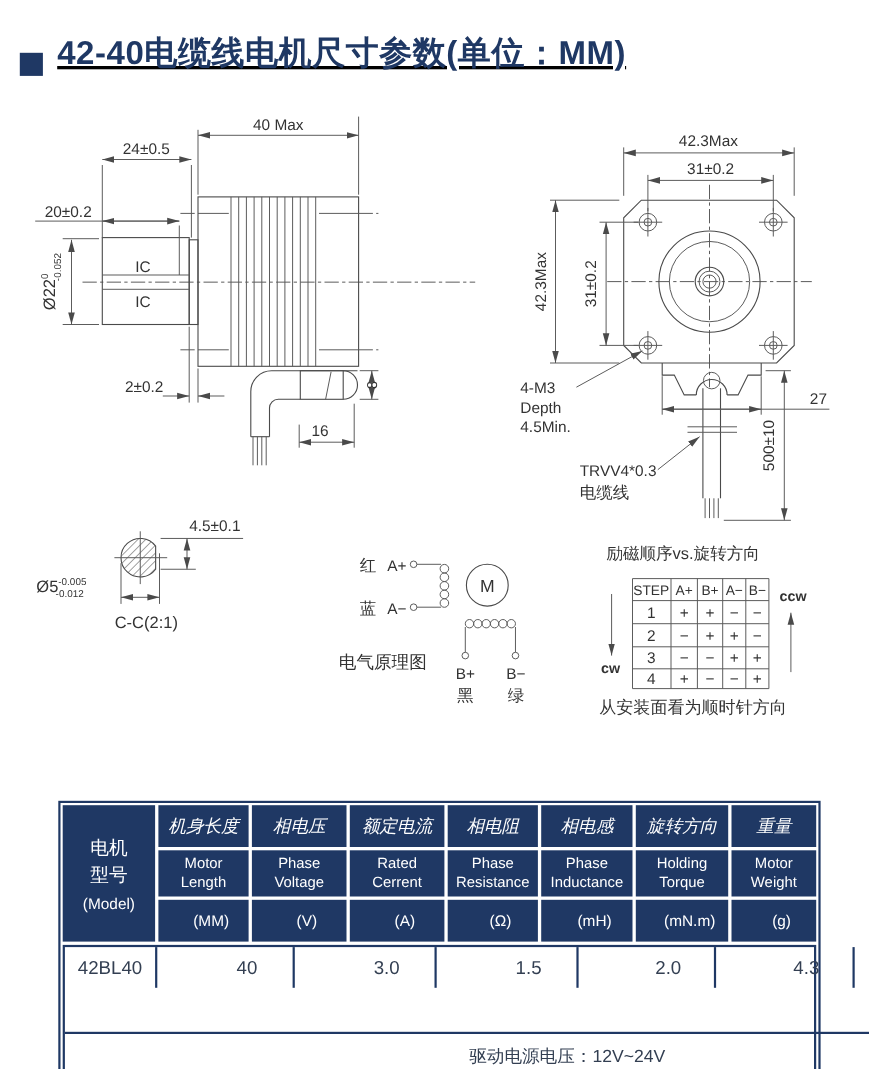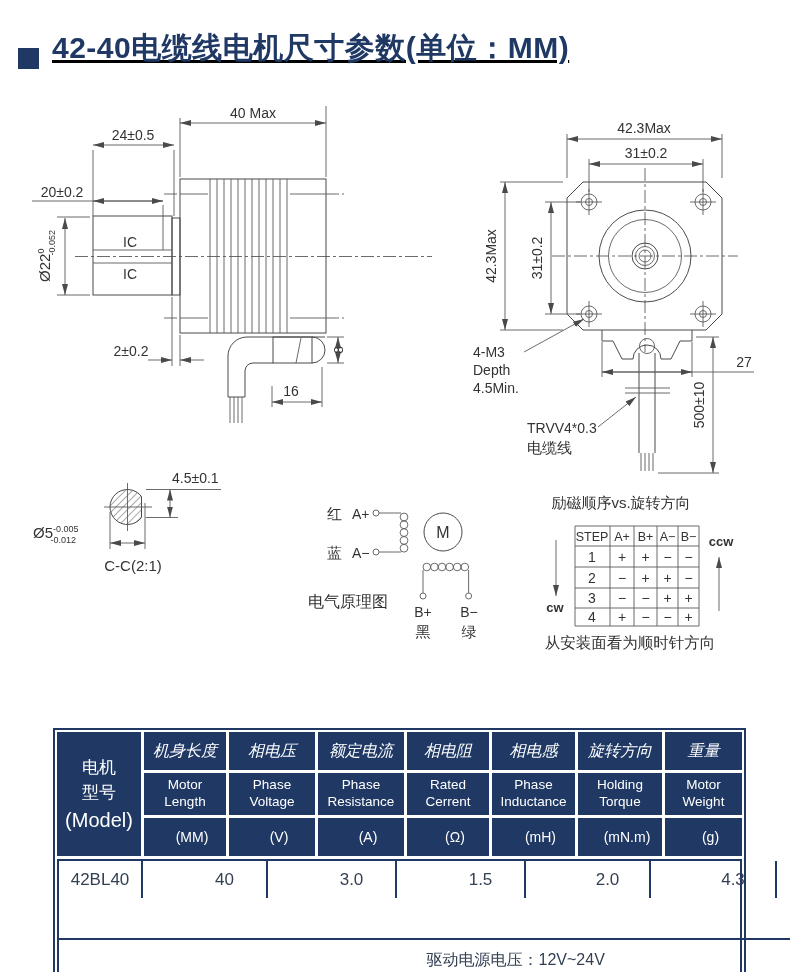--- a/index.html
+++ b/index.html
@@ -22,21 +22,21 @@
   .cjk{font-size:15px;}
 
   
   .spec{position:absolute;left:53px;top:728px;width:693px;box-sizing:border-box;
         border:2px solid #1f3864;background:#fff;padding:2px;
         display:grid;grid-template-columns:84px 82px 86px 86px 82px 83px 84px 1fr;
         grid-template-rows:38px 42px 38px auto;gap:3px;}
   .hc{background:#1f3864;color:#fff;display:flex;flex-direction:column;align-items:center;justify-content:center;text-align:center;}
   .hc.model{grid-row:1/4;}
   .m1{font-size:17px;line-height:1.45;}
-  .m2{font-size:20px;margin-top:4px;}
+  .m2{font-size:14px;margin-top:4px;}
   .cn{font-size:16px;font-style:italic;}
   .en{font-size:13.5px;line-height:1.25;padding:0 2px;}
   .unit{font-size:14px;padding-left:14px;}
   .bottom{grid-column:1/-1;border:2px solid #1f3864;display:grid;
           grid-template-columns:84px 85px 89px 89px 85px 86px 87px 1fr;background:#fff;gap:40px;}
   .dcell{height:37px;display:flex;align-items:center;justify-content:center;
          font-size:17px;color:#333f52;border-right:2px solid #1f3864;}
   .dcell.nr{border-right:none;}
   .sfoot{grid-column:1/-1;height:41px;border-top:2px solid #1f3864;display:flex;
          align-items:center;justify-content:center;font-size:16px;color:#333f52;}
@@ -352,22 +352,22 @@
     <div class="hc cn">机身长度</div>
     <div class="hc cn">相电压</div>
     <div class="hc cn">额定电流</div>
     <div class="hc cn">相电阻</div>
     <div class="hc cn">相电感</div>
     <div class="hc cn">旋转方向</div>
     <div class="hc cn">重量</div>
 
     <div class="hc en">Motor Length</div>
     <div class="hc en">Phase Voltage</div>
+    <div class="hc en">Rated Cerrent</div>
     <div class="hc en">Phase Resistance</div>
-    <div class="hc en">Rated Cerrent</div>
     <div class="hc en">Phase Inductance</div>
     <div class="hc en">Holding Torque</div>
     <div class="hc en">Motor Weight</div>
 
     <div class="hc unit">(MM)</div>
     <div class="hc unit">(V)</div>
     <div class="hc unit">(A)</div>
     <div class="hc unit">(Ω)</div>
     <div class="hc unit">(mH)</div>
     <div class="hc unit">(mN.m)</div>

